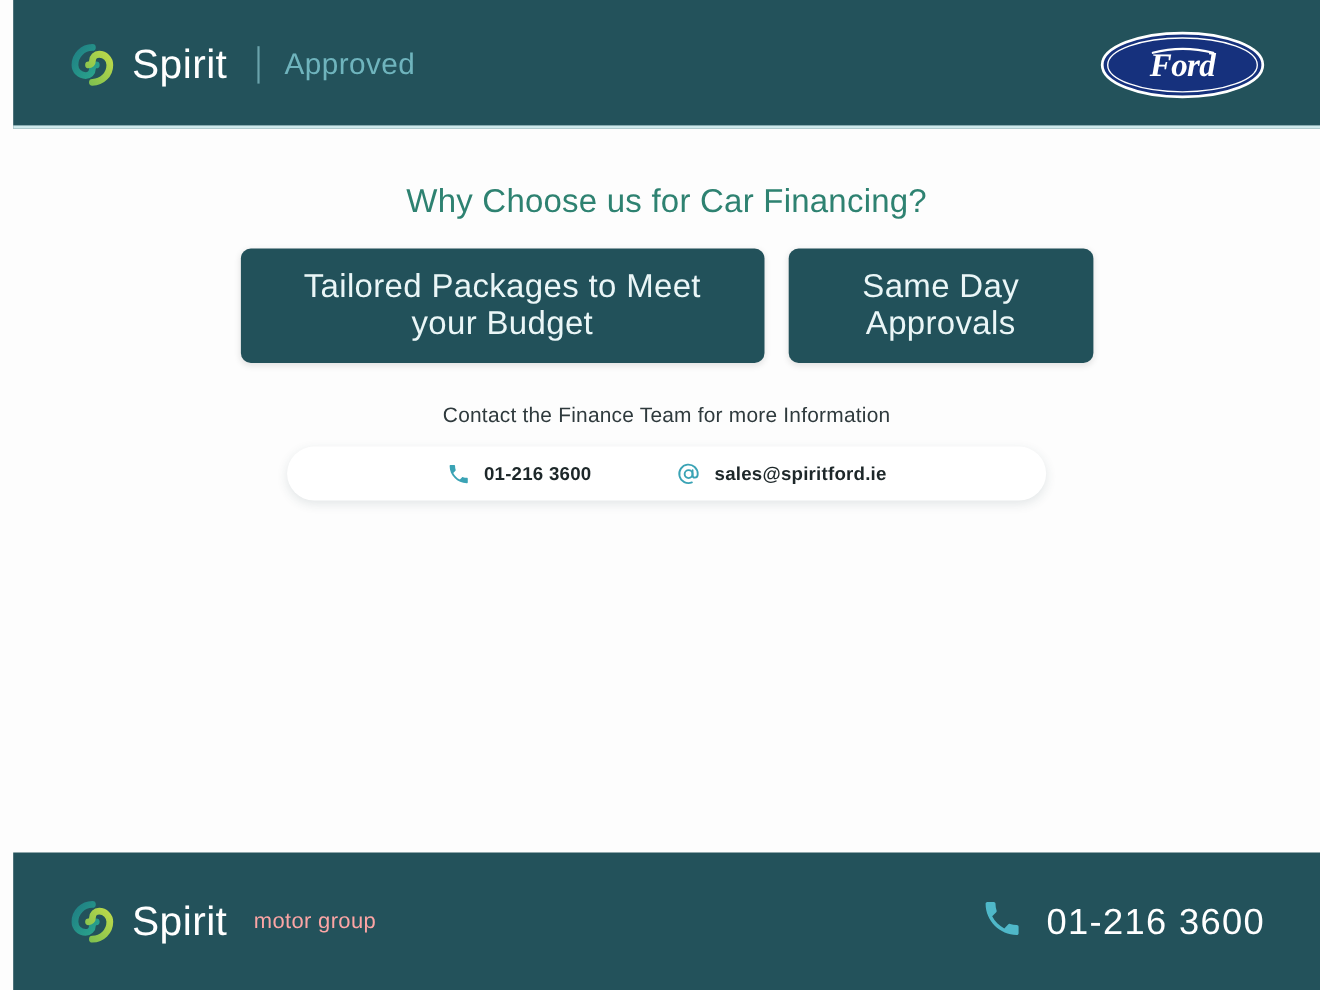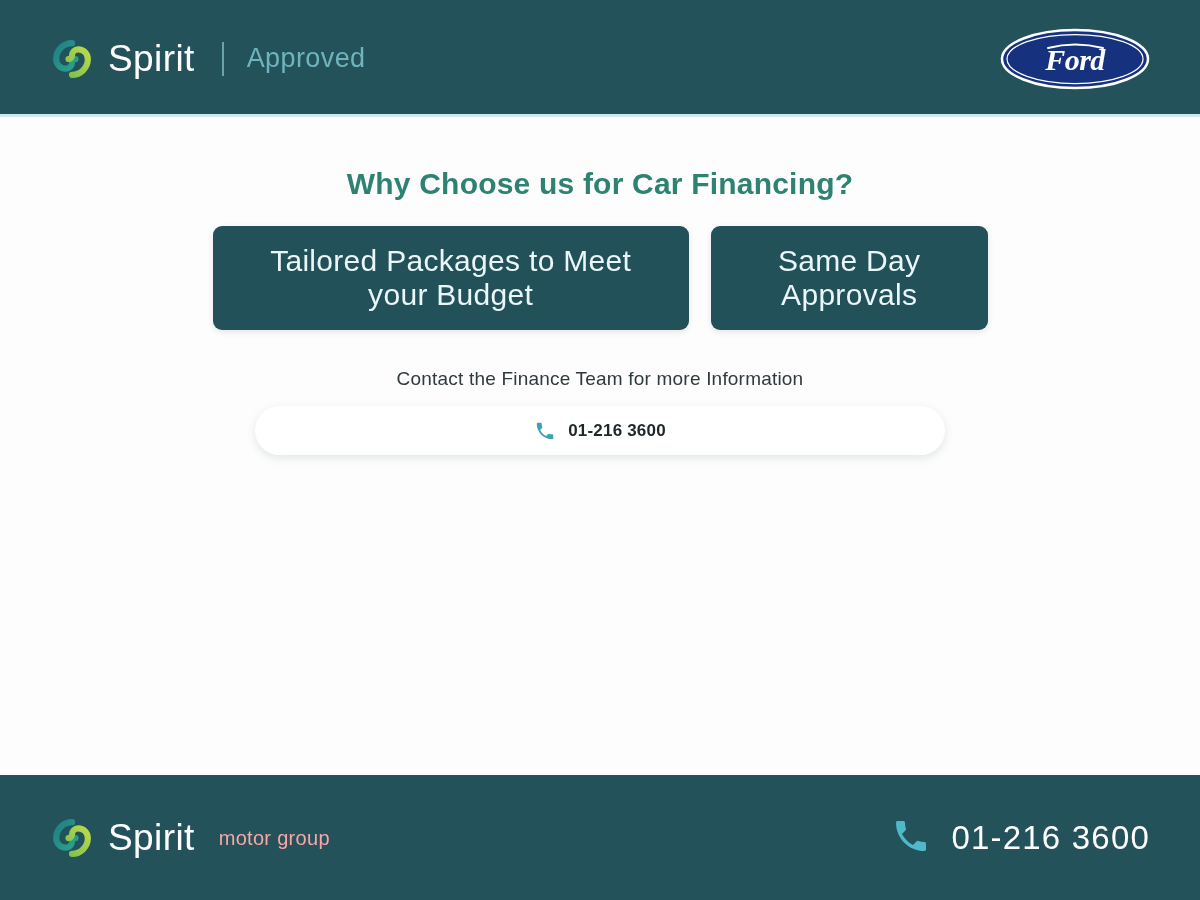--- a/index.html
+++ b/index.html
@@ -6,21 +6,21 @@
   html, body {
     width:1200px; height:900px;
     font-family:"Liberation Sans", sans-serif;
     background:#ffffff;
     overflow:hidden;
   }
   .page {
     position:relative;
     width:1200px; height:900px;
     background:#fdfdfd;
-    display:flex; flex-direction:column;
+    display:flex; flex-direction:column;padding-left:12px;
   }
 
   
   .header {
     position:relative;
     height:117px;
     background:#23525b;
     display:flex; align-items:center;
     padding:0 50px 0 50px;
     flex:0 0 auto;
@@ -48,21 +48,21 @@
   .ford-oval { width:150px; height:62px; display:block; }
 
   
   .main {
     flex:1 1 auto;
     background:#fdfdfd;
     display:flex; flex-direction:column; align-items:center;
     padding-top:50px;
   }
   .section-title {
-    font-size:30px; font-weight:700; color:#2e8271;
+    font-size:30px; font-weight:400; color:#2e8271;
     letter-spacing:0.2px;
     margin-bottom:25px;
     text-align:center;
   }
   .cards { width:775px; display:flex; gap:22px; }
   .feature-card {
     height:104px;
     background:#22515a;
     border-radius:9px;
     display:flex; align-items:center; justify-content:center;
@@ -173,20 +173,29 @@
     <div class="contact-pill">
       <div class="contact-item">
         <span class="ic">
           <svg width="22" height="22" viewBox="0 0 24 24" fill="#3aa3b5" aria-hidden="true">
             <path d="M6.6 10.8c1.4 2.8 3.8 5.2 6.6 6.6l2.2-2.2c.3-.3.7-.4 1-.2 1.1.4 2.4.6 3.6.6.6 0 1 .4 1 1V20c0 .6-.4 1-1 1C10.7 21 3 13.3 3 4c0-.6.4-1 1-1h3.4c.6 0 1 .4 1 1 0 1.3.2 2.5.6 3.6.1.3 0 .7-.2 1l-2.2 2.2z"></path>
           </svg>
         </span>
         <span class="contact-text">01-216 3600</span>
       </div>
 
+      <div class="contact-item">
+        <span class="ic">
+          <svg width="24" height="24" viewBox="0 0 24 24" fill="none" stroke="#3aa3b5" stroke-width="1.7" aria-hidden="true">
+            <circle cx="12" cy="12" r="3.6"></circle>
+            <path d="M15.6 8.4v4.6c0 1.4.9 2.2 2.1 2.2 1.5 0 2.6-1.3 2.6-3.3A8.4 8.4 0 1 0 15 19.6" stroke-linecap="round"></path>
+          </svg>
+        </span>
+        <span class="contact-text">sales@spiritford.ie</span>
+      </div>
     </div>
   </div>
 
   <div class="footer">
     <div class="footer-brand">
       <span class="logo-mark-wrap">
         <svg class="logo-mark" viewBox="0 0 100 100" aria-hidden="true">
           <defs>
             <linearGradient id="gTeal2" x1="0" y1="0" x2="1" y2="1">
               <stop offset="0" stop-color="#1f7f84"></stop>

